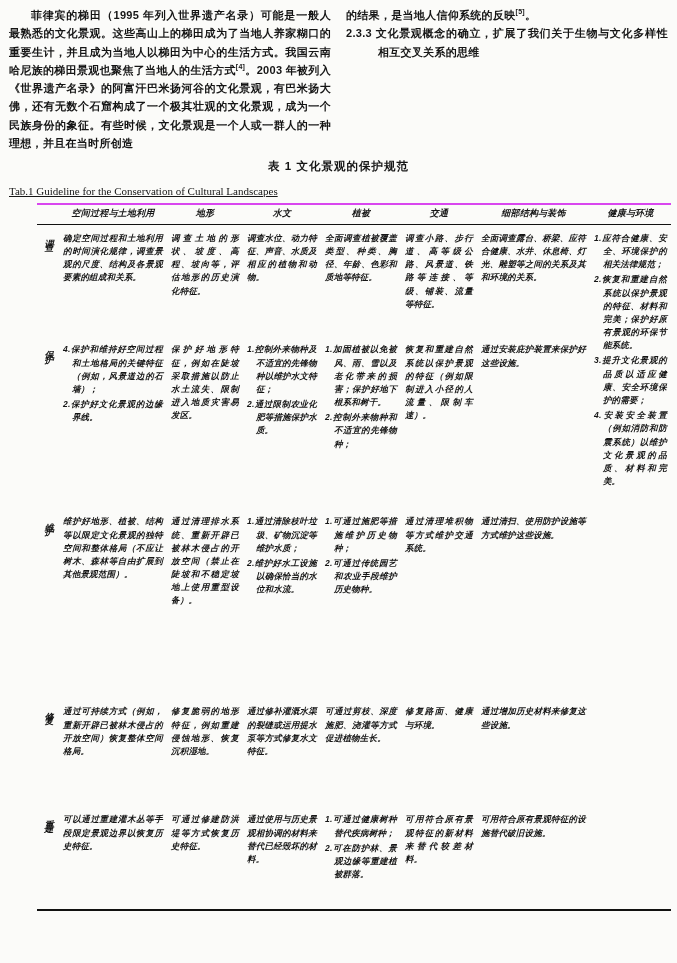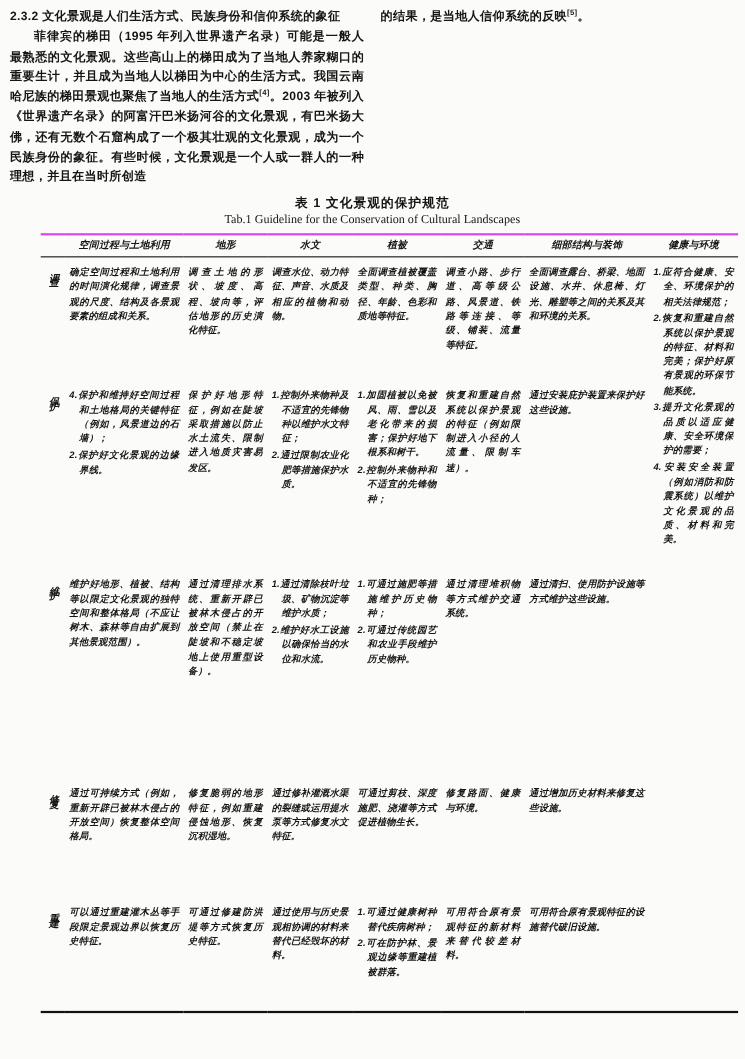--- a/index.html
+++ b/index.html
@@ -28,23 +28,24 @@
   .para { margin:0; text-indent:2em; }
   .para-cont { margin:0; }
   sup.cite { font-size:7px; font-weight:700; }
 
   
   .tbl-wrap { margin-top:7px; }
   .tbl-title-zh {
     text-align:center; font-size:11.5px; font-weight:700; letter-spacing:1px;
   }
   .tbl-title-en {
-    text-align:center; font-size:11px; font-weight:400;
+    font-size:11px; font-weight:400;
     font-family:"Liberation Serif", serif;
-    margin-top:2px;
+    margin-top:11px;
+    text-decoration:underline;
   }
   table.guideline {
     border-collapse:collapse; table-layout:fixed;
     margin:6px 16px 0 28px;
     width:634px;
     border-top:2px solid #d946ef;
     border-bottom:2px solid #111;
     font-size:8.5px; line-height:1.55; letter-spacing:.2px;
     font-weight:600;
     font-style:italic;
@@ -85,26 +86,26 @@
   tr.r-repair   { height:108px; }
   tr.r-rebuild  { height:104px; }
 </style>
 </head>
 <body>
 
 <div class="page" data-name="paper-page">
 
   <div class="columns" data-name="article-body">
     <div class="col" data-name="text-column-left">
-      <div class="heading" data-name="section-heading-232">2.3.2 文化景观是人们生活方式、民族身份和信仰系统的象征</div>
       <p class="para" data-name="paragraph-left"><span data-name="paragraph-text">菲律宾的梯田（1995 年列入世界遗产名录）可能是一般人最熟悉的文化景观。这些高山上的梯田成为了当地人养家糊口的重要生计，并且成为当地人以梯田为中心的生活方式。我国云南哈尼族的梯田景观也聚焦了当地人的生活方式</span><sup class="cite" data-name="citation-marker">[4]</sup><span data-name="paragraph-text">。2003 年被列入《世界遗产名录》的阿富汗巴米扬河谷的文化景观，有巴米扬大佛，还有无数个石窟构成了一个极其壮观的文化景观，成为一个民族身份的象征。有些时候，文化景观是一个人或一群人的一种理想，并且在当时所创造</span></p>
     </div>
 
     <div class="col" data-name="text-column-right">
       <p class="para-cont" data-name="paragraph-continuation"><span data-name="paragraph-text">的结果，是当地人信仰系统的反映</span><sup class="cite" data-name="citation-marker">[5]</sup><span data-name="paragraph-text">。</span></p>
+      <div class="heading" data-name="section-heading-233">2.3.3 文化景观概念的确立，扩展了我们关于生物与文化多样性相互交叉关系的思维</div>
     </div>
   </div>
 
   <div class="tbl-wrap" data-name="table-section">
     <div class="tbl-title-zh" data-name="table-title-zh">表 1 文化景观的保护规范</div>
     <div class="tbl-title-en" data-name="table-title-en">Tab.1 Guideline for the Conservation of Cultural Landscapes</div>
 
     <table class="guideline" data-name="conservation-guideline-table">
       <colgroup>
         <col class="c-label">
@@ -129,21 +130,21 @@
         </tr>
       </thead>
       <tbody>
         <tr class="r-survey" data-name="table-row-survey">
           <td class="row-label" data-name="row-label-survey">调查</td>
           <td data-name="cell-space">确定空间过程和土地利用的时间演化规律，调查景观的尺度、结构及各景观要素的组成和关系。</td>
           <td data-name="cell-terrain">调查土地的形状、坡度、高程、坡向等，评估地形的历史演化特征。</td>
           <td data-name="cell-hydrology">调查水位、动力特征、声音、水质及相应的植物和动物。</td>
           <td data-name="cell-vegetation">全面调查植被覆盖类型、种类、胸径、年龄、色彩和质地等特征。</td>
           <td data-name="cell-traffic">调查小路、步行道、高等级公路、风景道、铁路等连接、等级、铺装、流量等特征。</td>
-          <td data-name="cell-details">全面调查露台、桥梁、地面设施、水井、休息椅、灯光、雕塑等之间的关系及其和环境的关系。</td>
+          <td data-name="cell-details">全面调查露台、桥梁、应符合健康、水井、休息椅、灯光、雕塑等之间的关系及其和环境的关系。</td>
           <td rowspan="3" data-name="cell-health">
               <div class="li">1.应符合健康、安全、环境保护的相关法律规范；</div>
               <div class="li">2.恢复和重建自然系统以保护景观的特征、材料和完美；保护好原有景观的环保节能系统。</div>
               <div class="li">3.提升文化景观的品质以适应健康、安全环境保护的需要；</div>
               <div class="li">4.安装安全装置（例如消防和防震系统）以维护文化景观的品质、材料和完美。</div>
             </td>
         </tr>
         <tr class="r-protect" data-name="table-row-protect">
           <td class="row-label" data-name="row-label-protect">保护</td>
           <td data-name="cell-space">

